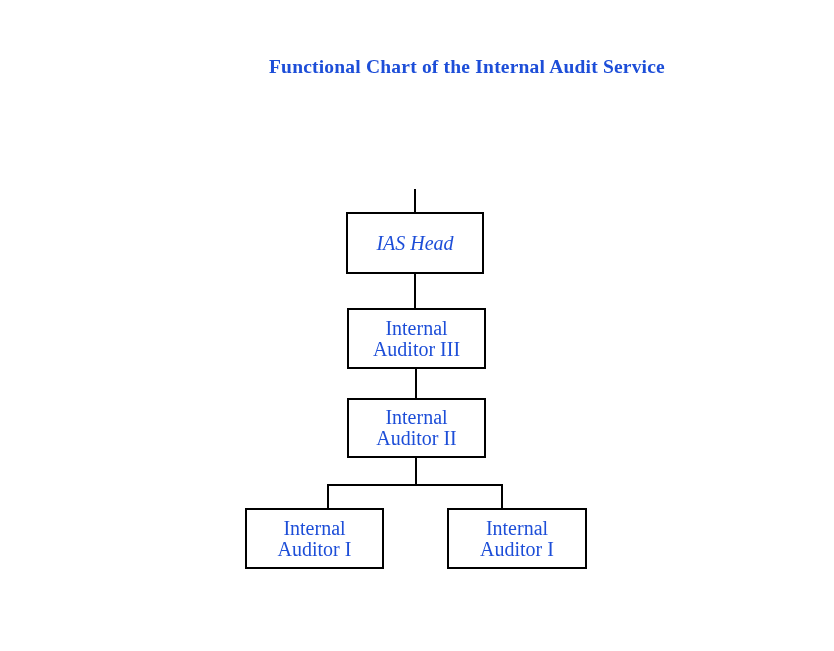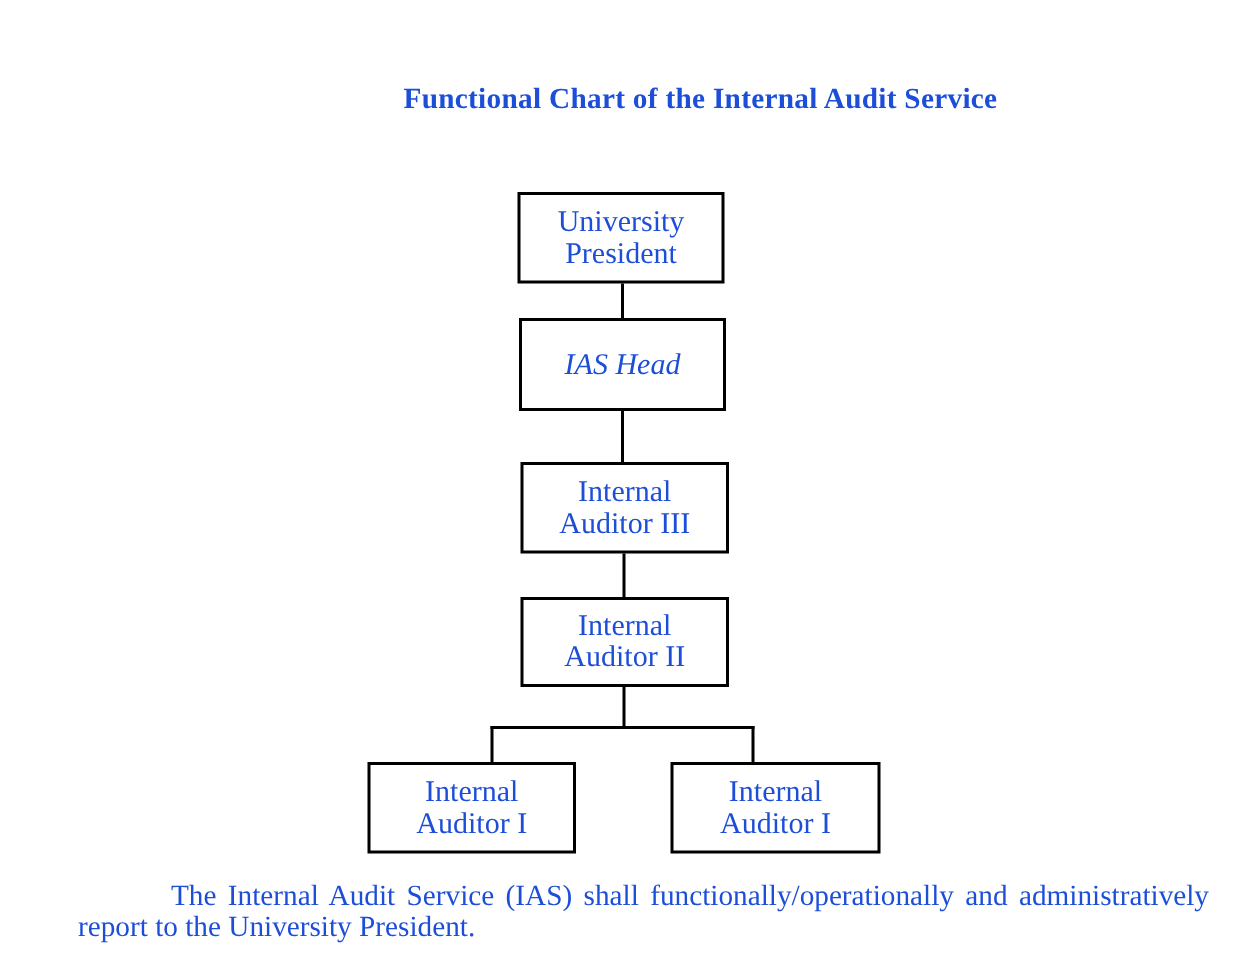--- a/index.html
+++ b/index.html
@@ -69,22 +69,20 @@
     text-indent: 62px;
   }
 </style>
 </head>
 <body>
 
 <div id="page">
 
   <div class="doc-title">Functional Chart of the Internal Audit Service</div>
 
-  <div class="org-box" id="box-university-president">University
-President</div>
 
   <div class="org-box" id="box-ias-head">IAS Head</div>
 
   <div class="org-box" id="box-internal-auditor-3">Internal
 Auditor III</div>
 
   <div class="org-box" id="box-internal-auditor-2">Internal
 Auditor II</div>
 
   <div class="org-box" id="box-internal-auditor-1-left">Internal
@@ -94,15 +92,14 @@
 Auditor I</div>
 
   <div class="connector" id="conn-v1"></div>
   <div class="connector" id="conn-v2"></div>
   <div class="connector" id="conn-v3"></div>
   <div class="connector" id="conn-v4"></div>
   <div class="connector" id="conn-hbar"></div>
   <div class="connector" id="conn-stub-l"></div>
   <div class="connector" id="conn-stub-r"></div>
 
-  <div class="footnote">The Internal Audit Service (IAS) shall functionally/operationally and administratively report to the University President.</div>
 
 </div>
 
 </body></html>

